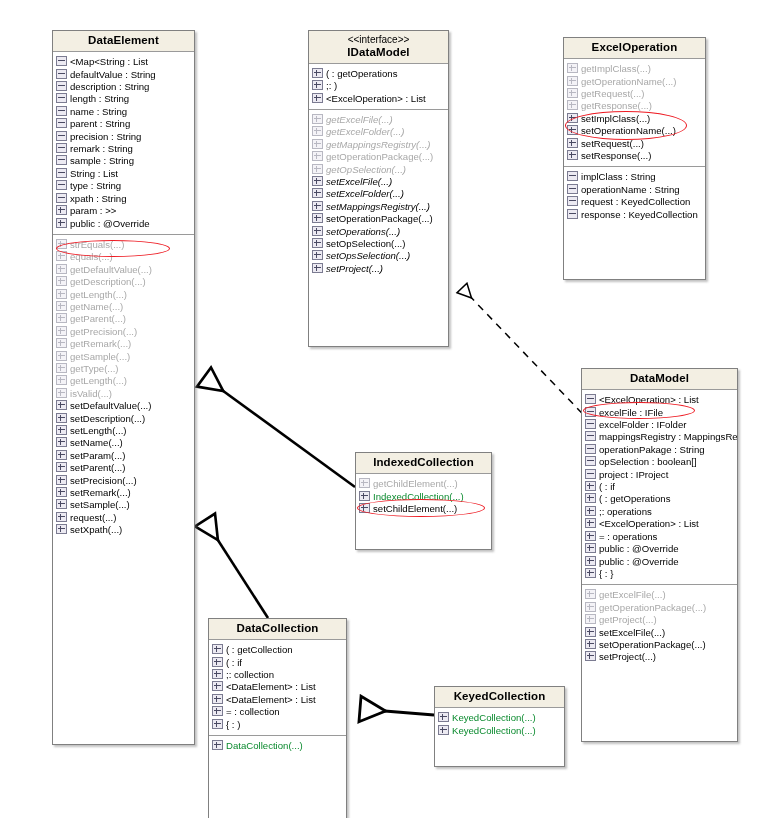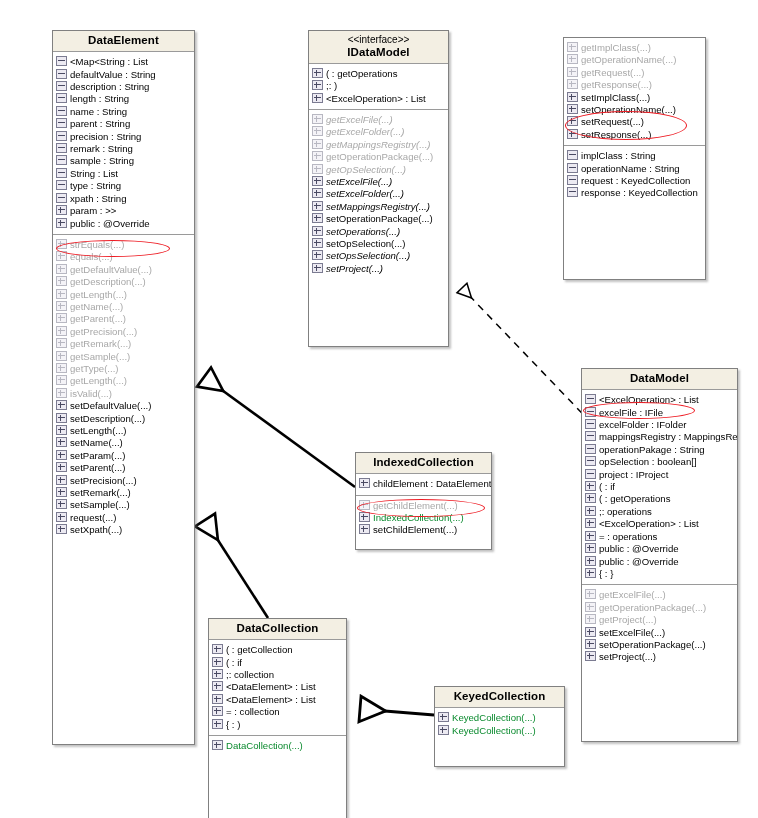--- a/index.html
+++ b/index.html
@@ -244,20 +244,23 @@
           <span class="member ital"><span class="vis meth"></span><span>setExcelFolder(...)</span></span>
           <span class="member ital"><span class="vis meth"></span><span>setMappingsRegistry(...)</span></span>
           <span class="member"><span class="vis meth"></span><span>setOperationPackage(...)</span></span>
           <span class="member ital"><span class="vis meth"></span><span>setOperations(...)</span></span>
           <span class="member"><span class="vis meth"></span><span>setOpSelection(...)</span></span>
           <span class="member ital"><span class="vis meth"></span><span>setOpsSelection(...)</span></span>
           <span class="member ital"><span class="vis meth"></span><span>setProject(...)</span></span>
         </div>
       </div>
       <div class="uml-class" style="left: 563px; top: 37px; width: 143px; height: 243px;">
+        <div class="uml-header">
+          <span class="class-name">ExcelOperation</span>
+        </div>
         <div class="compartment">
           <span class="member dim"><span class="vis meth"></span><span>getImplClass(...)</span></span>
           <span class="member dim"><span class="vis meth"></span><span>getOperationName(...)</span></span>
           <span class="member dim"><span class="vis meth"></span><span>getRequest(...)</span></span>
           <span class="member dim"><span class="vis meth"></span><span>getResponse(...)</span></span>
           <span class="member"><span class="vis meth"></span><span>setImplClass(...)</span></span>
           <span class="member"><span class="vis meth"></span><span>setOperationName(...)</span></span>
           <span class="member"><span class="vis meth"></span><span>setRequest(...)</span></span>
           <span class="member"><span class="vis meth"></span><span>setResponse(...)</span></span>
         </div>
@@ -296,23 +299,20 @@
           <span class="member"><span class="vis meth"></span><span>setExcelFile(...)</span></span>
           <span class="member"><span class="vis meth"></span><span>setOperationPackage(...)</span></span>
           <span class="member"><span class="vis meth"></span><span>setProject(...)</span></span>
         </div>
       </div>
       <div class="uml-class" style="left: 355px; top: 452px; width: 137px; height: 98px;">
         <div class="uml-header">
           <span class="class-name">IndexedCollection</span>
         </div>
         <div class="compartment">
-          <span class="member"><span class="vis meth"></span><span>childElement : DataElement</span></span>
-        </div>
-        <div class="compartment">
           <span class="member dim"><span class="vis meth"></span><span>getChildElement(...)</span></span>
           <span class="member ctor"><span class="vis meth"></span><span>IndexedCollection(...)</span></span>
           <span class="member"><span class="vis meth"></span><span>setChildElement(...)</span></span>
         </div>
       </div>
       <div class="uml-class" style="left: 208px; top: 618px; width: 139px; height: 212px;">
         <div class="uml-header">
           <span class="class-name">DataCollection</span>
         </div>
         <div class="compartment">

